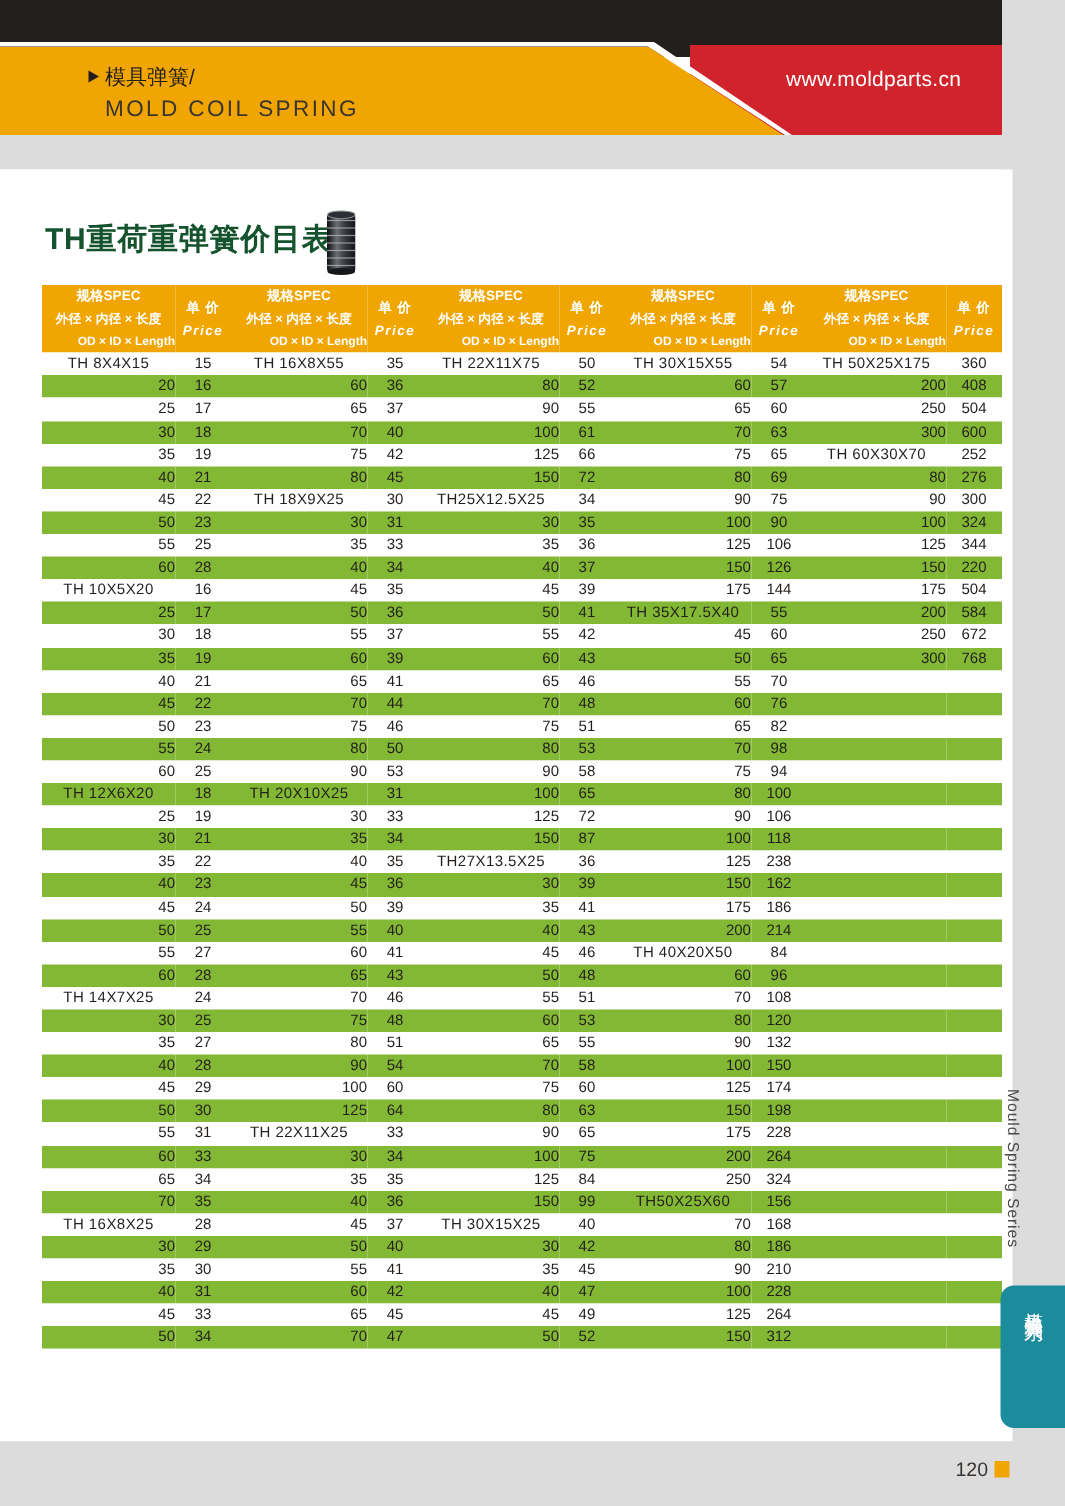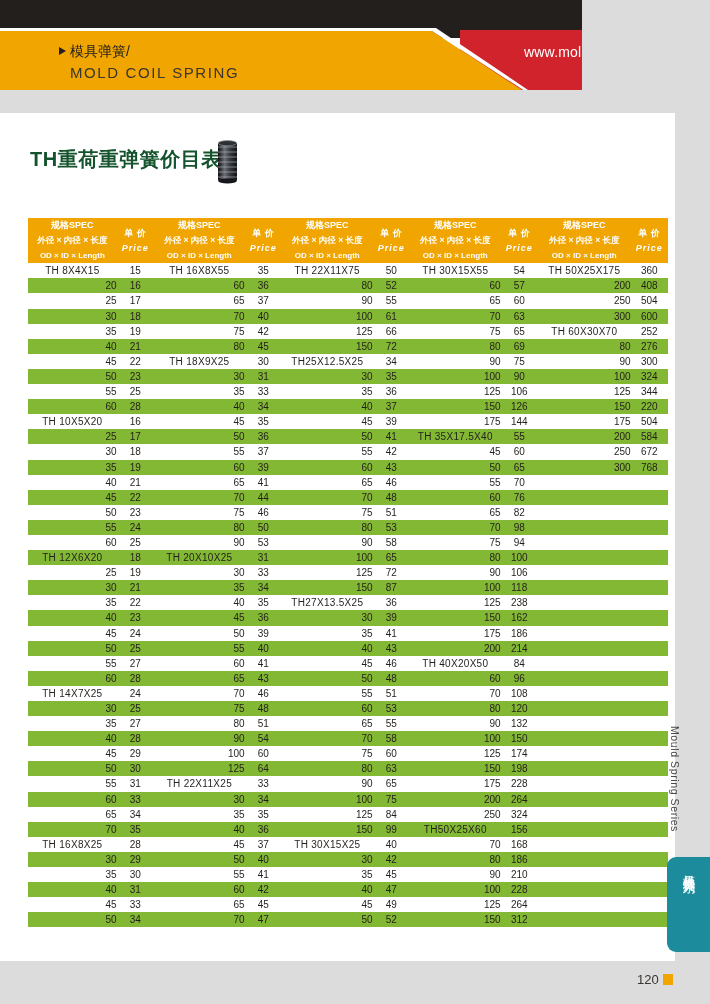--- a/index.html
+++ b/index.html
@@ -10,21 +10,21 @@
     background: #dcdcdc;
     font-family: "Liberation Sans", sans-serif;
     overflow: hidden;
     position: relative;
   }
 
   
   .header {
     position: absolute;
     top: 0; left: 0;
-    width: 582px;
+    width: 668px;
     height: 113px;
     background: #ffffff;
     overflow: hidden;
   }
   .hdr-black {
     position: absolute;
     top: 0; left: 0;
     width: 710px; height: 32px;
     background: #231f1c;
   }
@@ -116,21 +116,20 @@
     position: absolute;
     top: 140px; left: 218px;
     width: 19px; height: 44px;
   }
 
   
   .table-wrap {
     position: absolute;
     top: 190px; left: 28px;
     width: 640px;
-    margin-top: 28px;
   }
   table.price {
     border-collapse: collapse;
     table-layout: fixed;
     width: 640px;
     font-size: 10px;
     color: #231f1c;
   }
   table.price td, table.price th {
     padding: 0;
@@ -144,21 +143,21 @@
     color: #ffffff;
     font-weight: bold;
     height: 40px;
     vertical-align: middle;
     border-right: 1px solid #ffffff;
     text-align: center;
     line-height: 1.25;
   }
   th.hdr .l1 { font-size: 9px; }
   th.hdr .l2 { font-size: 8.5px; }
-  th.hdr .l3 { font-size: 8px; }
+  th.hdr .l3 { font-size: 8px; text-align: right; }
   th.hdr.price-h { font-size: 9px; letter-spacing: 0.6px; }
   th.hdr.price-h .l2 { font-size: 9px; letter-spacing: 1px; font-style: italic; }
 
   td.spec {
     text-align: right;
     padding-right: 6px;
     font-size: 10px;
     white-space: nowrap;
     border-right: 1px solid #ffffff;
   }

